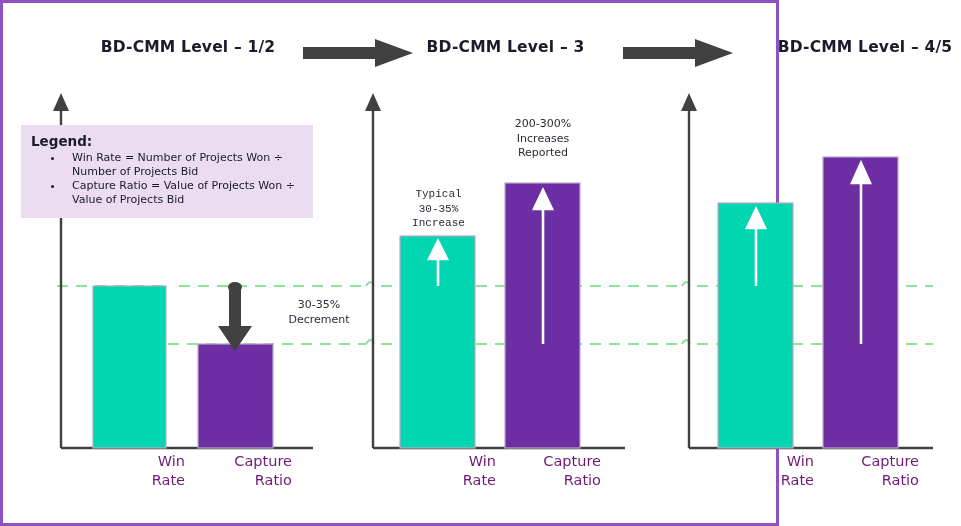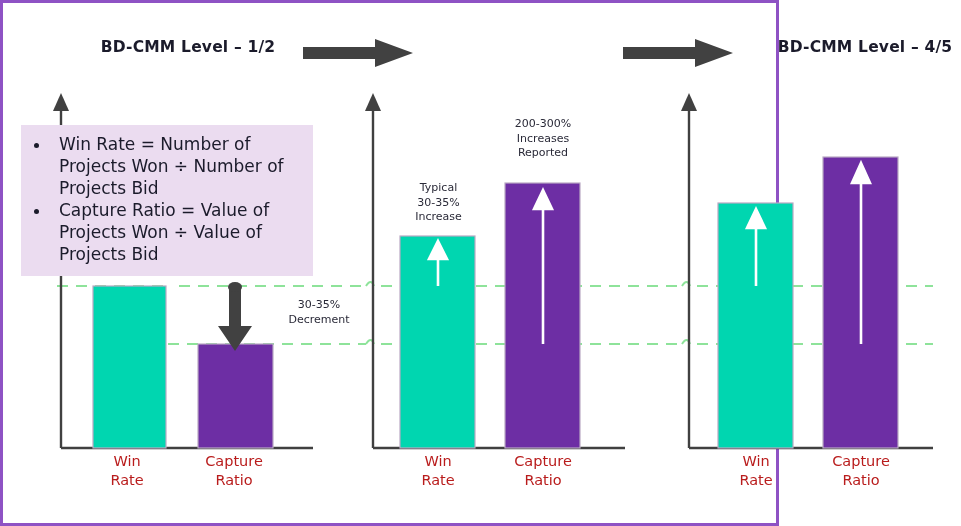--- a/index.html
+++ b/index.html
@@ -31,34 +31,34 @@
     left:18px;top:122px;
     width:292px;
     background:#EBDCF0;
     padding:8px 10px 10px 10px;
     box-sizing:border-box;
     color:#1b1b2b;
   }
   .legend-title{font-weight:bold;font-size:13.5px;line-height:1.25;}
   .legend ul{margin:1px 0 0 0;padding:0 0 0 16px;list-style:disc;}
   .legend li{
-    font-size:17px;line-height:1.29;margin:0 0 0 4px;
+    font-size:11px;line-height:1.29;margin:0 0 0 17px;
     padding-left:8px;
   }
   .panel{position:absolute;}
   svg{display:block;overflow:visible;}
   .axis-line{stroke:#404040;stroke-width:2.4;fill:none;}
   .bar-teal{fill:#00D6B0;stroke:#b9a8c4;stroke-width:1.2;}
   .bar-purple{fill:#6D2EA4;stroke:#b9a8c4;stroke-width:1.2;}
   .dash{stroke:#8EE39A;stroke-width:2;stroke-dasharray:11 8;fill:none;}
   .wht{stroke:#ffffff;stroke-width:2.6;fill:#ffffff;}
   .dkarrow{fill:#414141;}
   .cat{
-    position:absolute;text-align:center;
-    font-size:14.5px;line-height:1.32;color:#b91c1c;
+    position:absolute;text-align:right;
+    font-size:14.5px;line-height:1.32;color:#701a75;
     white-space:pre-line;
   }
   .anno{
     position:absolute;text-align:center;
     font-size:11px;line-height:1.32;color:#2a2a38;
     white-space:pre-line;
   }
 </style>
 </head>
 <body>
@@ -66,20 +66,21 @@
 <div id="page">
 
   <div class="hdr" style="left:55px;top:35px;width:260px;">BD-CMM Level – 1/2</div>
 
   <div class="arrow-wrap" style="left:300px;top:36px;">
     <svg width="110" height="28" viewBox="0 0 110 28" aria-hidden="true">
       <path class="dkarrow" d="M0 8 L72 8 L72 0 L110 14 L72 28 L72 20 L0 20 Z"></path>
     </svg>
   </div>
 
+  <div class="hdr" style="left:395px;top:35px;width:215px;">BD-CMM Level – 3</div>
 
   <div class="arrow-wrap" style="left:620px;top:36px;">
     <svg width="110" height="28" viewBox="0 0 110 28" aria-hidden="true">
       <path class="dkarrow" d="M0 8 L72 8 L72 0 L110 14 L72 28 L72 20 L0 20 Z"></path>
     </svg>
   </div>
 
   <div class="hdr" style="left:747px;top:35px;width:230px;">BD-CMM Level – 4/5</div>
 
   <svg style="position:absolute;left:0;top:0;" width="961" height="526">
@@ -139,21 +140,21 @@
       <g>
         <path class="wht" d="M83 193 L83 155"></path>
         <path class="wht" d="M83 148 L92 166 L74 166 Z"></path>
       </g>
       <g>
         <path class="wht" d="M188 251 L188 105"></path>
         <path class="wht" d="M188 97 L197 116 L179 116 Z"></path>
       </g>
     </svg>
 
-    <div class="anno" style="left:378px;top:178px;width:115px;">Typical
+    <div class="anno" style="left:378px;top:184px;width:115px;font-family:Liberation Mono, monospace;">Typical
 30-35%
 Increase</div>
     <div class="anno" style="left:484px;top:114px;width:112px;">200-300%
 Increases
 Reported</div>
 
     <div class="cat" style="left:377px;top:449px;width:116px;">Win
 Rate</div>
     <div class="cat" style="left:482px;top:449px;width:116px;">Capture
 Ratio</div>
@@ -178,19 +179,20 @@
       </g>
     </svg>
 
     <div class="cat" style="left:695px;top:449px;width:116px;">Win
 Rate</div>
     <div class="cat" style="left:800px;top:449px;width:116px;">Capture
 Ratio</div>
   </div>
 
   <div class="legend">
+    <div class="legend-title">Legend:</div>
     <ul>
       <li>Win Rate = Number of Projects Won ÷ Number of Projects Bid</li>
       <li>Capture Ratio = Value of Projects Won ÷ Value of Projects Bid</li>
     </ul>
   </div>
 
 </div>
 
 </body></html>

